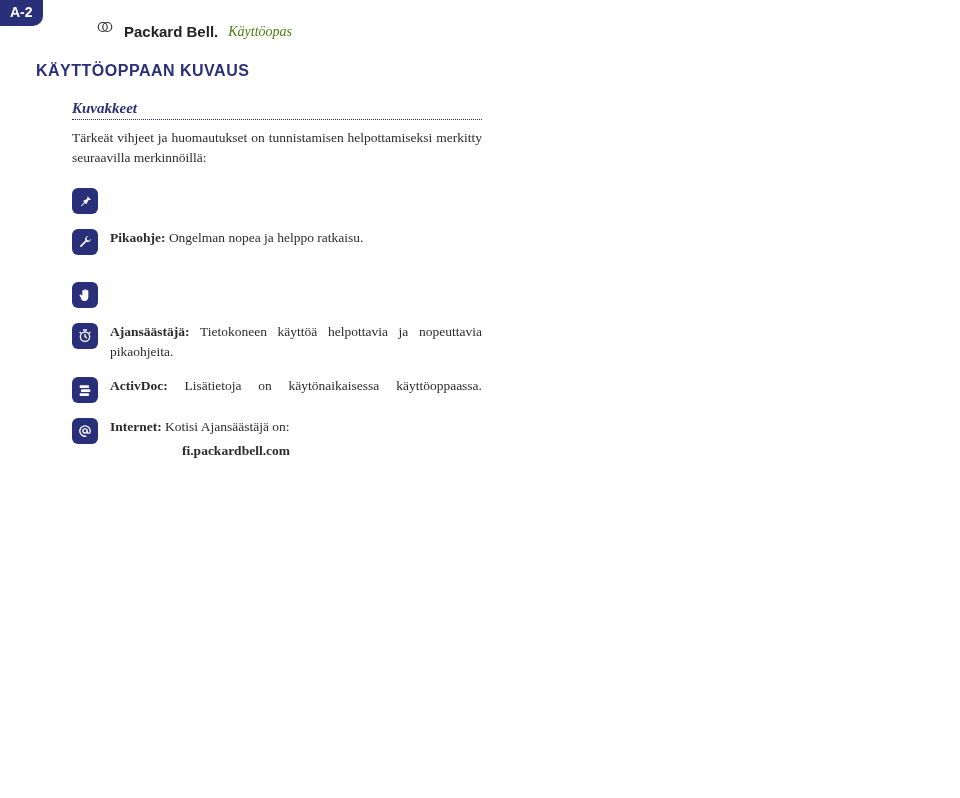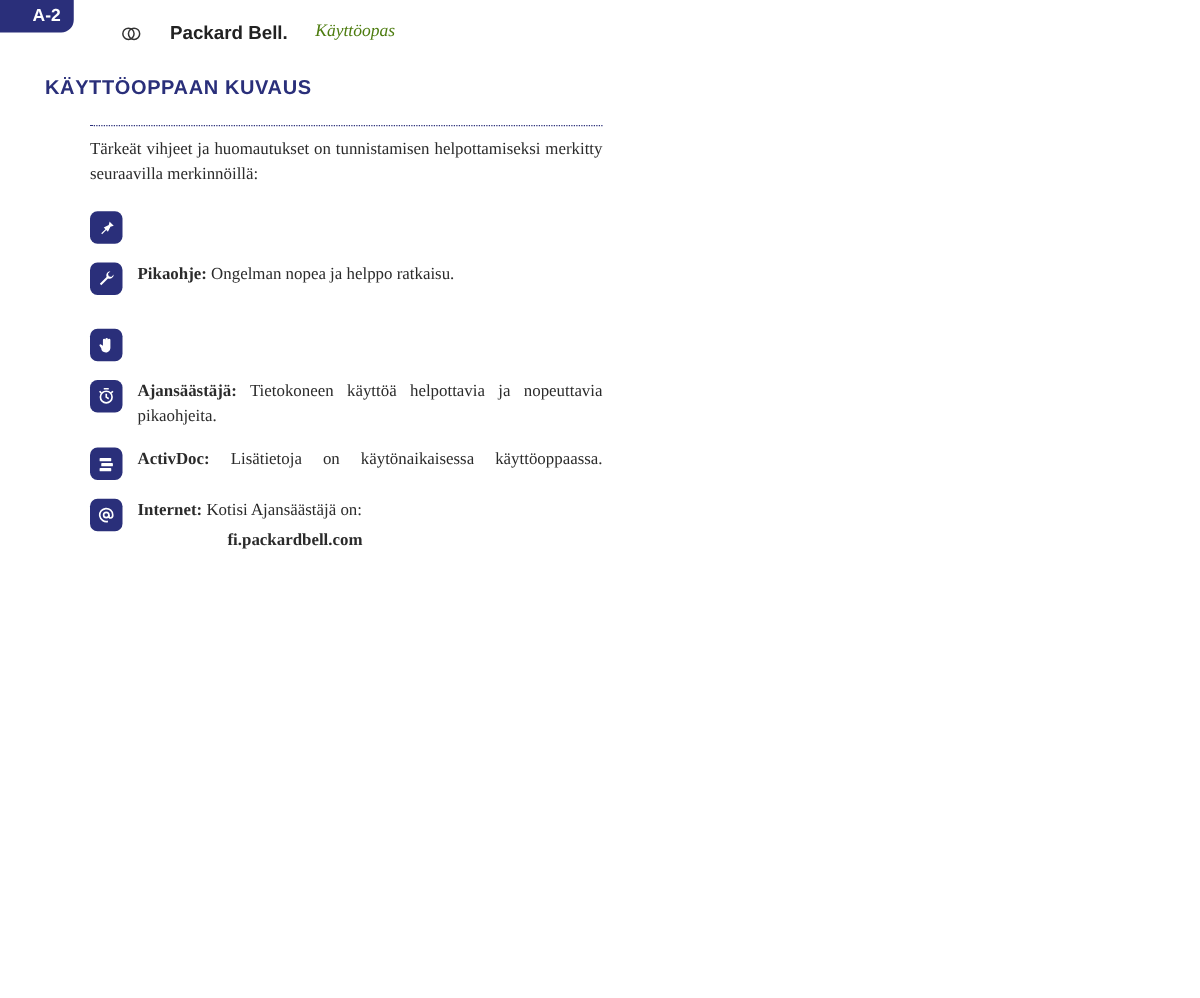--- a/index.html
+++ b/index.html
@@ -14,31 +14,31 @@
   }
   .page-tab {
     position: absolute;
     top: 0;
     left: 0;
     background: #2a2f7a;
     color: #fff;
     font-family: Arial, Helvetica, sans-serif;
     font-weight: bold;
     font-size: 14px;
-    padding: 4px 10px 6px 26px;
+    padding: 4px 10px 6px 10px;
     border-bottom-right-radius: 10px;
     border-bottom-left-radius: 0;
   }
   .header-line {
     position: absolute;
     top: 18px;
     left: 96px;
     display: flex;
-    align-items: flex-start;
-    gap: 22px;
+    align-items: flex-end;
+    gap: 10px;
   }
   .brand-icon {
     width: 18px;
     height: 18px;
     color: #333;
   }
   .brand-text {
     font-family: Arial, Helvetica, sans-serif;
     font-weight: bold;
     font-size: 15px;
@@ -140,20 +140,21 @@
         <circle cx="15" cy="12" r="6"></circle>
     </svg>
   </span>
   <span class="brand-text">Packard Bell.</span>
   <span class="guide-title">Käyttöopas</span>
 </div>
 
 <div class="section-title">KÄYTTÖOPPAAN KUVAUS</div>
 
 <div class="content">
+  <div class="subhead">Kuvakkeet</div>
   <hr class="dotted">
   <div class="intro">Tärkeät vihjeet ja huomautukset on tunnistamisen helpottamiseksi merkitty seuraavilla merkinnöillä:</div>
 
 
   <div class="row">
     <div class="icon-box">
       <svg width="16" height="16" viewBox="0 0 24 24" fill="white">
           <path d="M14 3l7 7-4 1-3 6-2-2-5 5-1-1 5-5-2-2 6-3 1-4-2-2z"></path>
         </svg>
     </div>

